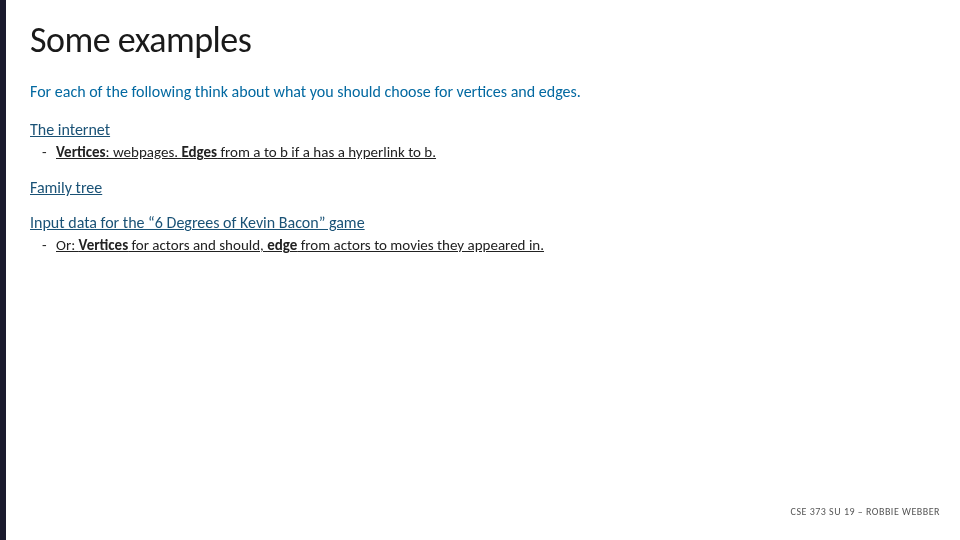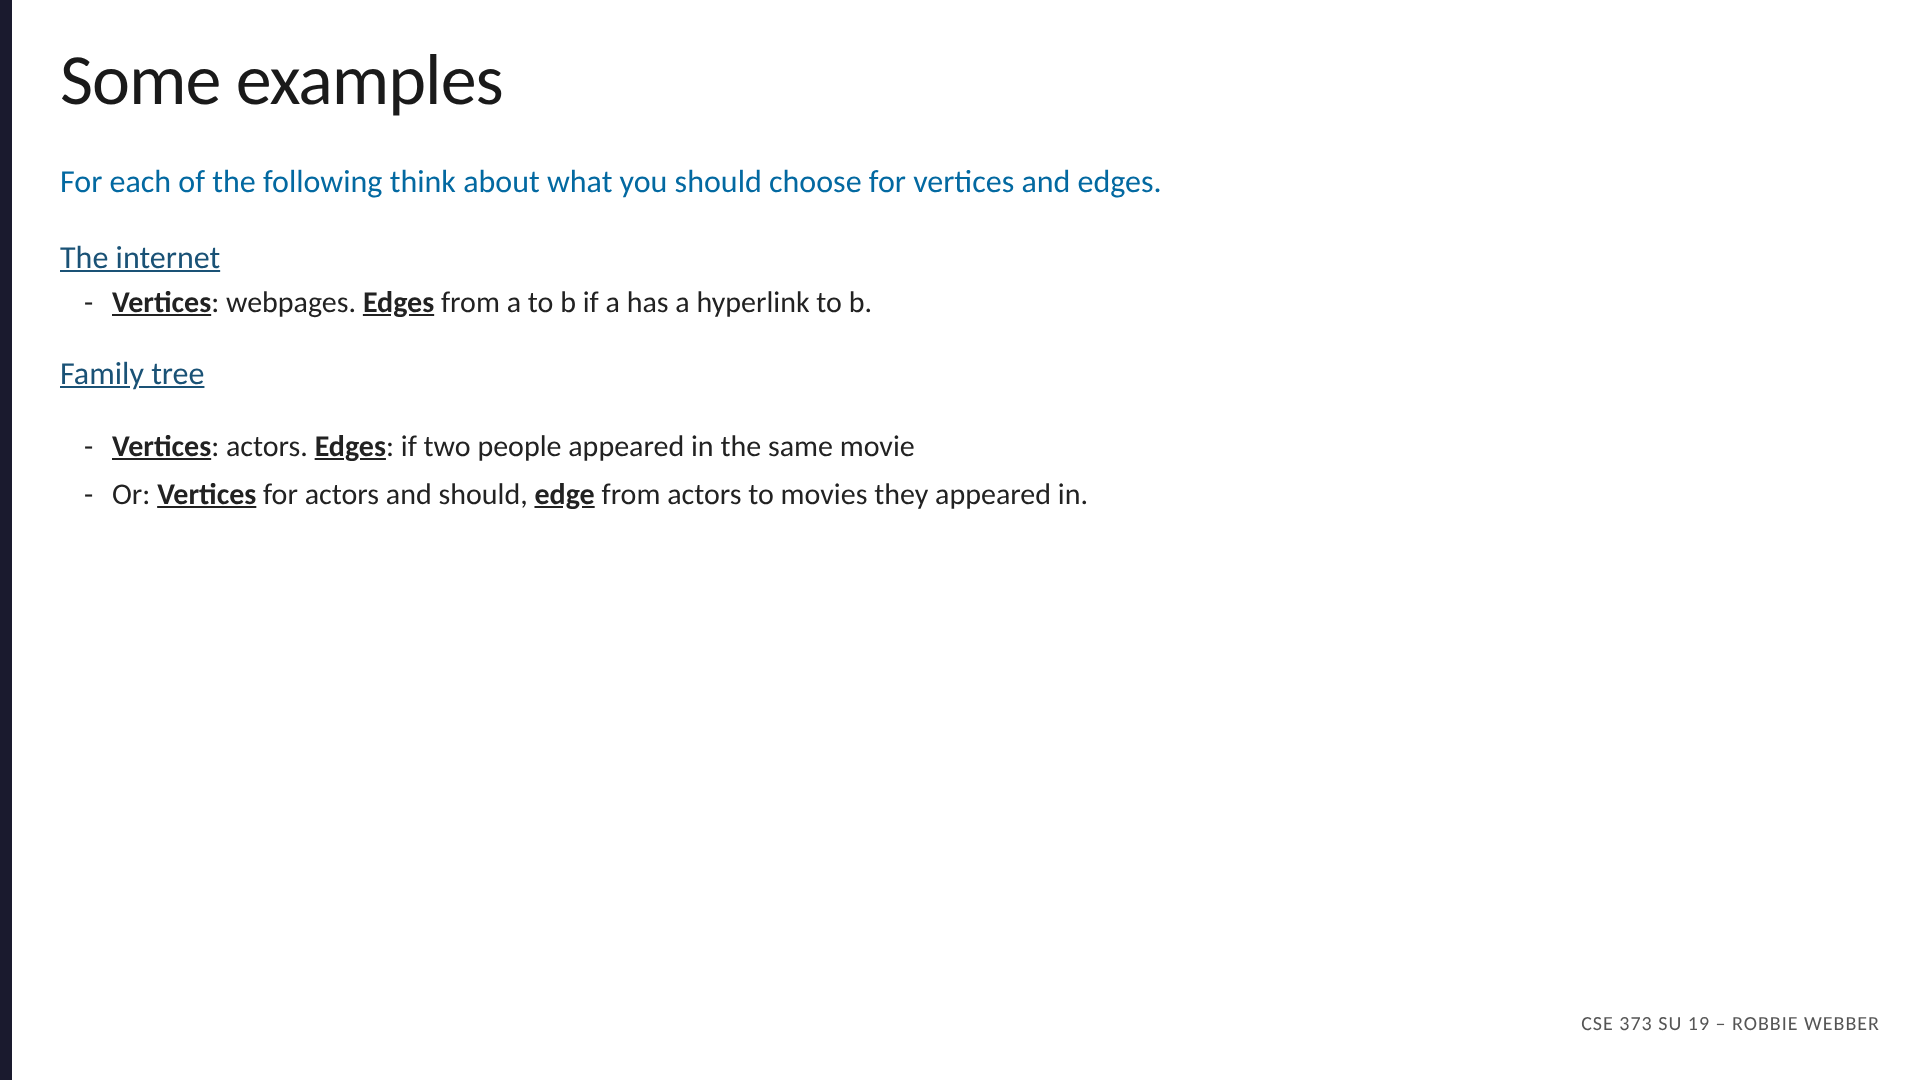--- a/index.html
+++ b/index.html
@@ -47,20 +47,21 @@
       color: #1a5276;
       text-decoration: underline;
       margin-bottom: 2px;
       display: inline-block;
     }
     .section-body {
       font-size: 15px;
       color: #222;
       line-height: 1.55;
       padding-left: 12px;
+      text-decoration: underline;
     }
     .section-body .row {
       display: block;
       position: relative;
       padding-left: 14px;
     }
     .section-body .row::before {
       content: '-';
       position: absolute;
       left: 0;
@@ -90,21 +91,20 @@
   <h1 class="title">Some examples</h1>
 
   <p class="intro">For each of the following think about what you should choose for vertices and edges.</p>
 
   <div id="sections-container">
 
   <div class="section"><span class="section-title">The internet</span><div class="section-body">
           <span class="row"><span class="bold underline">Vertices</span><span>: webpages. </span><span class="bold underline">Edges</span><span> from a to b if a has a hyperlink to b.</span></span>
         </div></div>
       <div class="section"><span class="section-title">Family tree</span></div>
-      <div class="section"><div class="section-body">
-          <span class="row"><span class="bold underline">Vertices</span><span>: actors. </span><span class="bold underline">Edges</span><span>: if two people appeared in the same movie</span></span>
+      <div class="section"><span class="section-title">Input data for the “6 Degrees of Kevin Bacon” game</span><div class="section-body">
           <span class="row"><span>Or: </span><span class="bold underline">Vertices</span><span> for actors and should, </span><span class="bold underline">edge</span><span> from actors to movies they appeared in.</span></span>
         </div></div>
     </div>
 
 </div>
 
 <div class="footer">CSE 373 SU 19 – ROBBIE WEBBER</div>
 
 </body></html>

